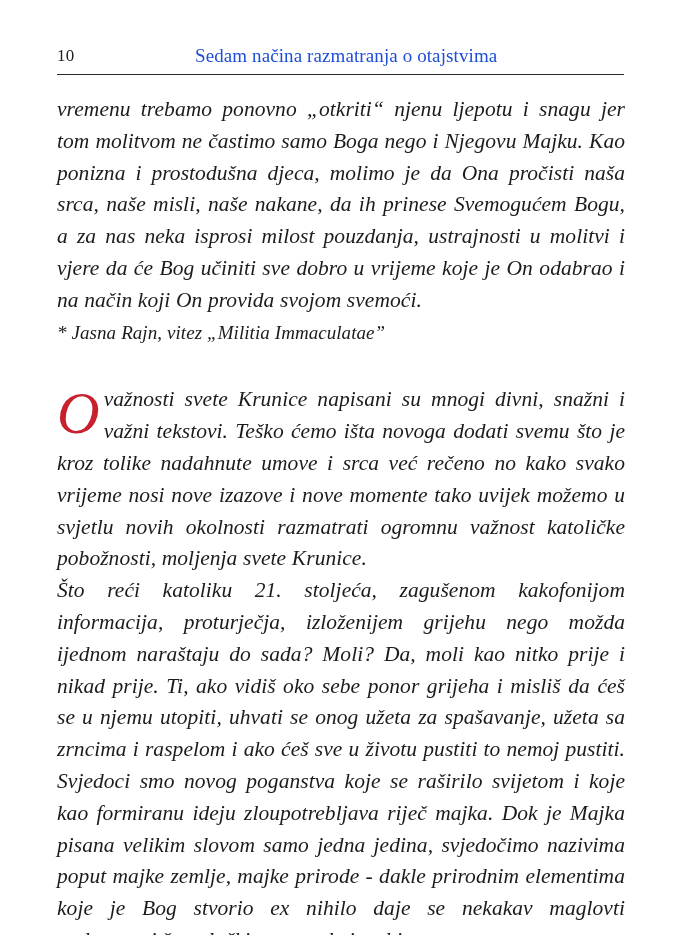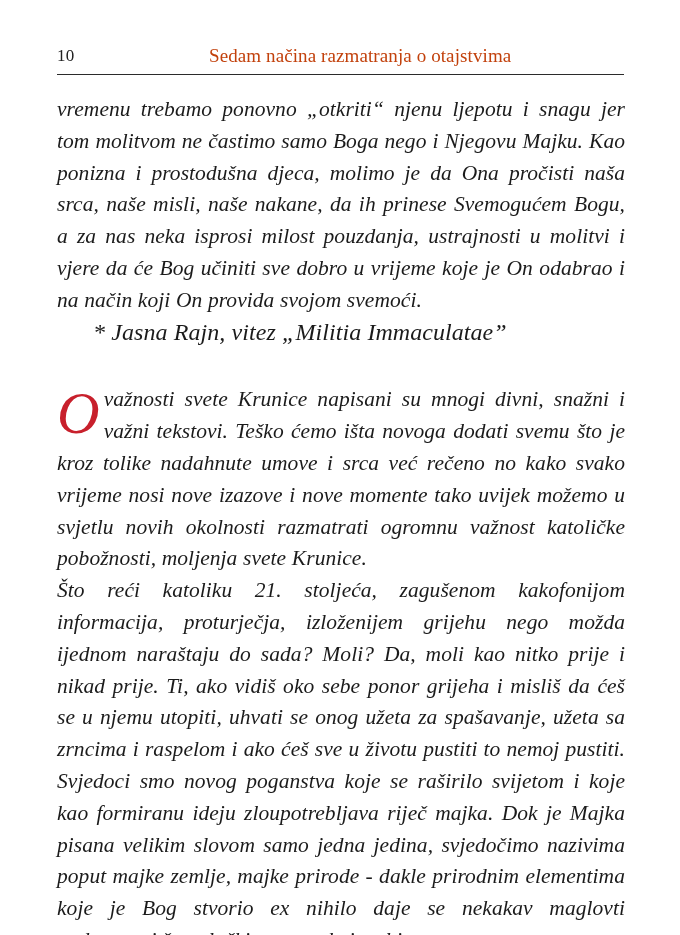--- a/index.html
+++ b/index.html
@@ -37,25 +37,25 @@
     top: 0;
     font-size: 17px;
     line-height: 24px;
     letter-spacing: 0.2px;
     color: #222;
     white-space: nowrap;
   }
 
   .head-title {
     position: absolute;
-    left: 152px;
+    left: 138px;
     top: 0;
     font-size: 19px;
     line-height: 24px;
-    color: #c2410c;
+    color: #1d4ed8;
     white-space: nowrap;
     letter-spacing: 0.1px;
   }
 
   .head-rule {
     position: absolute;
     left: 57px;
     top: 74px;
     width: 567px;
     height: 1px;
@@ -80,23 +80,22 @@
     word-spacing: 0.2px;
     color: #1b1b1b;
     -webkit-hyphens: none;
     hyphens: none;
     font-style: italic;
   }
 
   .para.attribution {
     font-style: italic;
     text-align: left;
-    font-size: 24px;
+    font-size: 19px;
     line-height: 31.8px;
-    margin-left: 36px;
   }
 
   .gap {
     height: 36px;
   }
 
   
   .para.dropcap-para {
     text-align: justify;
     text-align-last: left;

